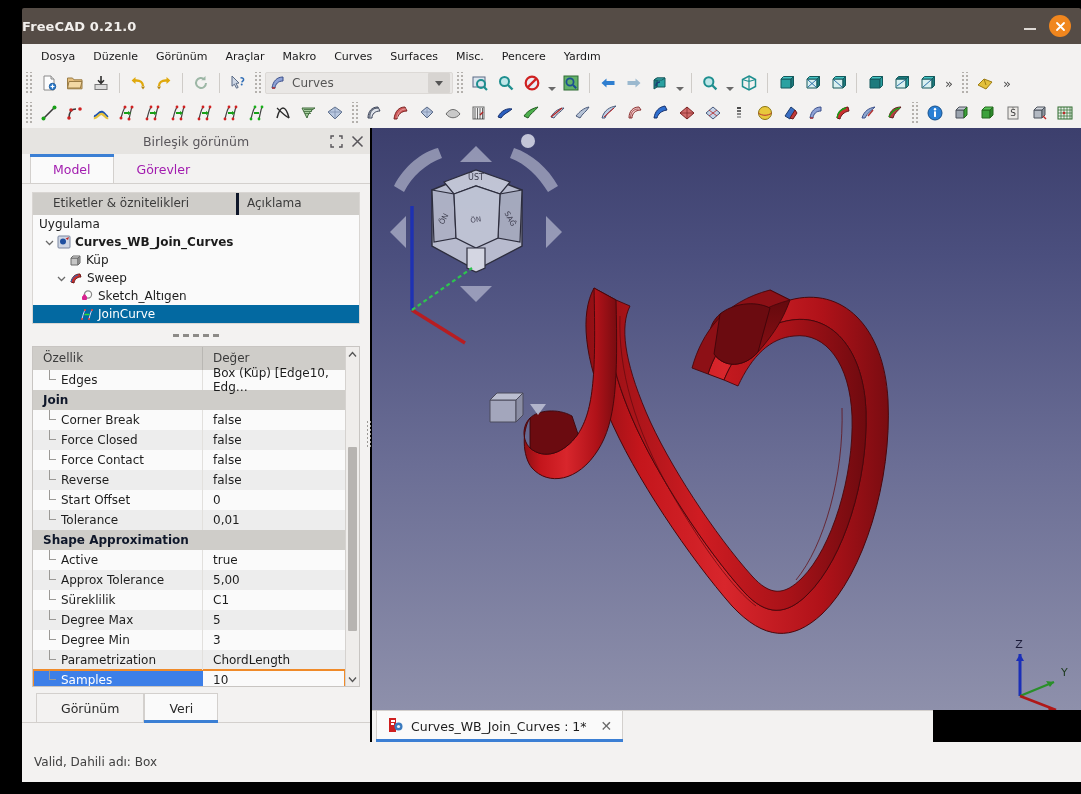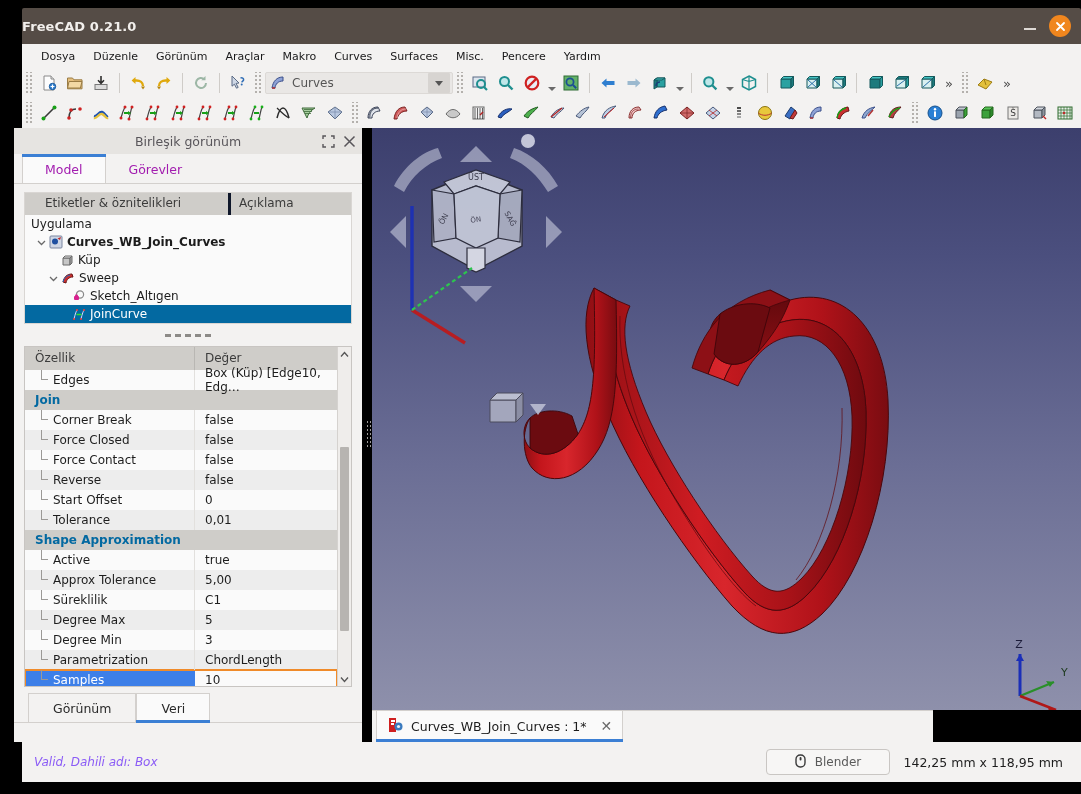--- a/index.html
+++ b/index.html
@@ -83,21 +83,21 @@
     border-radius: 2px;
   }
   .wb-combo .lbl { font-size: 12px; color: #555; margin-left: 6px; flex: 1; }
   .wb-arrow { width: 22px; height: 20px; background: #d7d4d1; display: flex;
               align-items: center; justify-content: center; border-radius: 1px; }
   .wb-arrow::after { content: ""; width: 0; height: 0; border-left: 4px solid transparent;
                      border-right: 4px solid transparent; border-top: 5px solid #555; }
 
   
   .leftdock {
-    position: absolute; left: 14px; top: 128px; width: 348px; height: 614px;
+    position: absolute; left: 22px; top: 128px; width: 348px; height: 614px;
     background: #f3f2f1;
   }
   .dock-title {
     height: 26px; display: flex; align-items: center; justify-content: center;
     position: relative; background: #e6e4e1; color: #58555a; font-size: 12.5px;
   }
   .dock-title .ico-row { position: absolute; right: 6px; top: 0; height: 26px; display: flex; align-items: center; gap: 8px; }
   .dock-icon { cursor: pointer; display: flex; align-items: center; }
 
   .tabrow { height: 30px; display: flex; align-items: flex-end; padding-left: 8px;
@@ -146,21 +146,21 @@
   .prow.alt { background: #ededed; }
   .prow .pname { width: 170px; padding-left: 28px; display: flex; align-items: center; position: relative;
                  border-right: 1px solid #e2e0dd; }
   .prow .pval { flex: 1; padding-left: 10px; display: flex; align-items: center; }
   .prow .pname::before {
     content: ""; position: absolute; left: 16px; top: 9px; width: 7px; height: 1px; background: #9b9996;
   }
   .prow .pname::after {
     content: ""; position: absolute; left: 16px; top: 0px; width: 1px; height: 10px; background: #9b9996;
   }
-  .pgroup { height: 20px; background: #cfcdc9; font-size: 12px; font-weight: bold; color: #0369a1;
+  .pgroup { height: 20px; background: #cfcdc9; font-size: 12px; font-weight: bold; color: #0f172a;
             display: flex; align-items: center; padding-left: 10px; }
   .prow.selected { background: #3d7fe8; }
   .prow.selected .pname { color: #fff; border-right: none; }
   .prow.selected .pval { background: #fafafa; color: #1d1d1d; }
   .row-editing {
     outline: 2px solid #f08b2a; outline-offset: -1px;
   }
   .pscroll { width: 14px; background: #efedeb; border-left: 1px solid #d5d2cf; position: relative; }
   .pscroll .arrowup, .pscroll .arrowdn {
     position: absolute; left: 0; width: 13px; height: 14px; display: flex; align-items: center; justify-content: center;
@@ -209,21 +209,21 @@
   .doctab::after {
     content: ""; position: absolute; left: -1px; right: -1px; bottom: -1px; height: 3px; background: #3b7fd4;
   }
   .doctab .x { color: #6a6a6a; font-size: 14px; margin-left: 6px; cursor: pointer; }
 
   
   .statusbar {
     position: absolute; left: 22px; top: 742px; width: 1059px; height: 40px;
     background: #f3f2f1; display: flex; align-items: center;
   }
-  .status-text { font-size: 12px; color: #8b5cf6; margin-left: 12px; font-style: italic; }
+  .status-text { font-size: 12px; color: #404040; margin-left: 12px; }
   .status-right { margin-left: auto; display: flex; align-items: center; gap: 14px; padding-right: 18px; }
   .blender-btn {
     width: 124px; height: 26px; border: 1px solid #c9c6c3; border-radius: 4px; background: #f7f6f5;
     display: flex; align-items: center; justify-content: center; gap: 8px; cursor: pointer;
   }
   .blender-btn .lbl { font-size: 12px; color: #5a5a5a; }
   .dims { font-size: 12.5px; color: #1d1d1d; }
 </style>
 </head>
 <body>
@@ -1109,27 +1109,15 @@
             <circle cx="11.5" cy="9.5" r="1.6" fill="#e8eef6"></circle>
           </svg>
       </span>
       <span>Curves_WB_Join_Curves : 1*</span>
       <span class="x">✕</span>
     </div>
   </div>
 
   <div class="statusbar">
     <span class="status-text">Valid, Dahili adı: Box</span>
-    <div class="status-right">
-      <div class="blender-btn">
-        <span>
-          <svg width="13" height="14" viewBox="0 0 13 14">
-              <rect x="2" y="1" width="9" height="12" rx="4.2" fill="none" stroke="#3a3a3a" stroke-width="1.4"></rect>
-              <rect x="5.6" y="3" width="1.9" height="3.4" rx=".9" fill="#3a3a3a"></rect>
-            </svg>
-        </span>
-        <span class="lbl">Blender</span>
-      </div>
-      <span class="dims">142,25 mm x 118,95 mm</span>
-    </div>
   </div>
 
 </div>
 
 </body></html>

